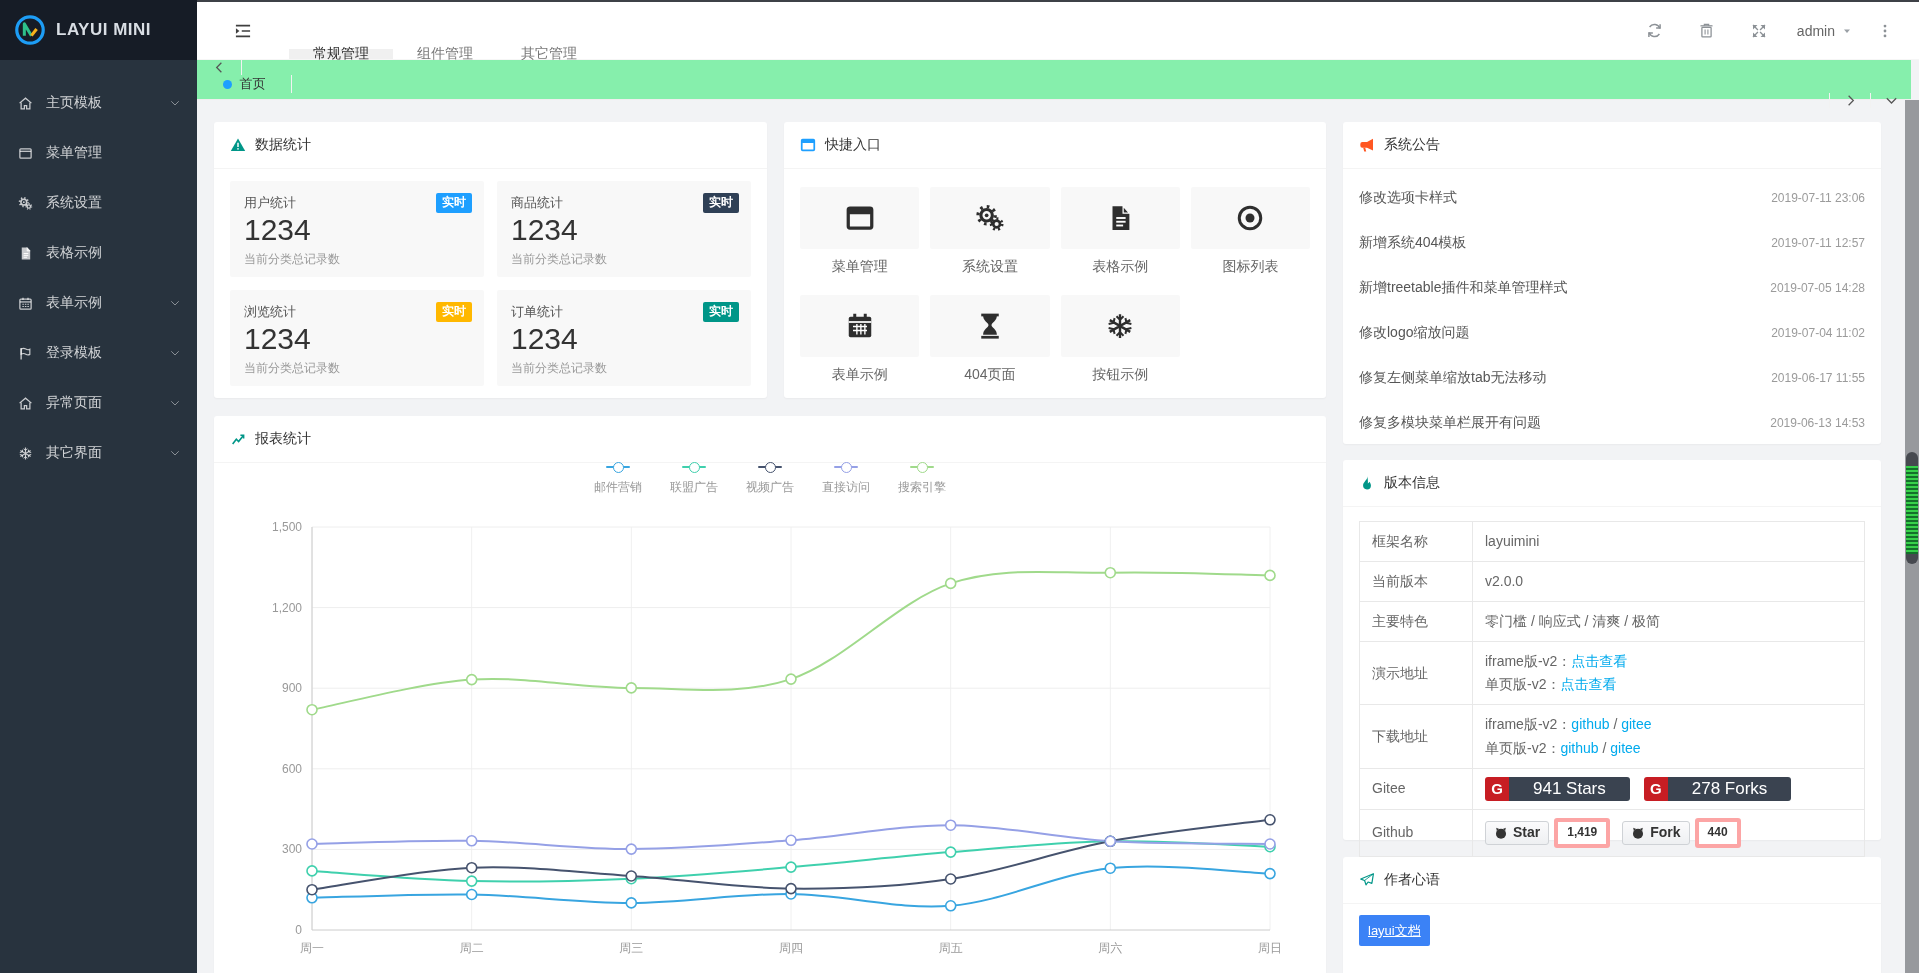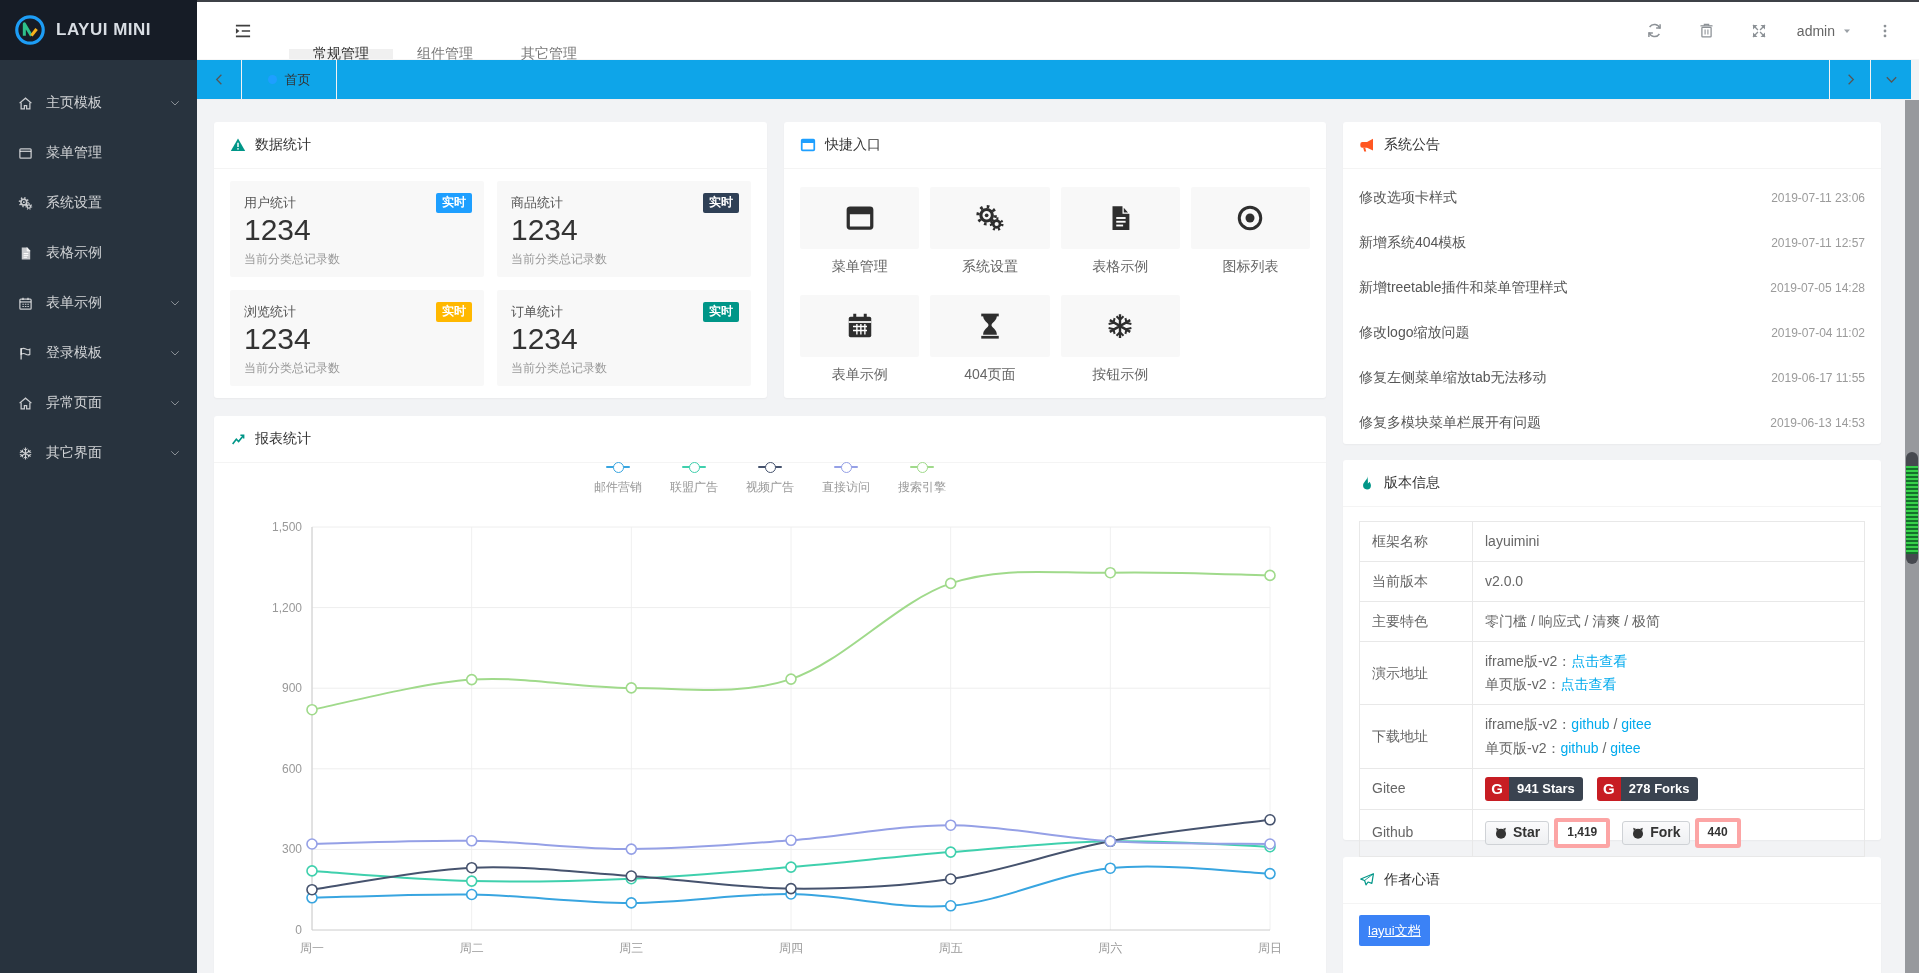--- a/index.html
+++ b/index.html
@@ -22,22 +22,22 @@
           display:flex;align-items:stretch;}
   .burger{width:92px;display:flex;align-items:center;justify-content:center;color:#3f3f3f;cursor:pointer;}
   .nav-tabs{display:flex;align-items:stretch;}
   .nav-tab{padding:0 24px;display:flex;align-items:center;font-size:14px;color:#787878;cursor:pointer;margin-top:47px;}
   .nav-tab.active{background:#f0f0f0;color:#333;}
   .header-right{margin-left:auto;display:flex;align-items:center;padding-right:14px;color:#8c9196;}
   .hbtn{width:52px;display:flex;align-items:center;justify-content:center;cursor:pointer;color:#8c9196;}
   .admin{display:flex;align-items:center;gap:6px;font-size:14px;color:#666;cursor:pointer;padding:0 12px;}
   .admin .svgi{color:#9aa0a6;}
   
-  .tabbar{position:absolute;left:197px;top:60px;right:8px;height:40px;background:#0ea5e9;z-index:4;
-          border-bottom:1px solid #efefef;box-sizing:border-box;display:flex;align-items:stretch;}
+  .tabbar{position:absolute;left:197px;top:60px;right:8px;height:40px;background:#86efac;z-index:4;
+          border-bottom:1px solid #efefef;box-sizing:border-box;display:flex;align-items:stretch;flex-direction:column;}
   .tb-btn{width:44px;display:flex;align-items:center;justify-content:center;color:#555;cursor:pointer;
           border-right:1px solid #f2f2f2;}
   .tb-tab{width:94px;display:flex;align-items:center;justify-content:center;gap:8px;font-size:13px;color:#333;
           border-right:1px solid #f2f2f2;cursor:pointer;}
   .tb-dot{width:9px;height:9px;border-radius:50%;background:#1E9FFF;}
   .tb-right{margin-left:auto;display:flex;align-items:stretch;}
   .tb-rbtn{width:40px;display:flex;align-items:center;justify-content:center;color:#555;cursor:pointer;
            border-left:1px solid #f2f2f2;}
   
   .main{position:absolute;left:197px;top:100px;right:0;bottom:0;background:#f2f3f5;overflow:hidden;}
@@ -81,21 +81,21 @@
   .n-title{font-size:14px;color:#565656;}
   .n-date{font-size:12px;color:#9b9b9b;}
   
   .v-table{margin:14px 16px;border-collapse:collapse;width:calc(100% - 32px);table-layout:fixed;}
   .v-table td{border:1px solid #e8e8e8;font-size:14px;color:#666;padding:8px 12px;vertical-align:middle;line-height:1.65;}
   .v-table td.v-label{width:88px;}
   .v-link{color:#01AAED;text-decoration:none;cursor:pointer;}
   .gitee-badge{display:inline-flex;height:24px;border-radius:3px;overflow:hidden;margin-right:14px;cursor:pointer;vertical-align:middle;}
   .gitee-g{background:#c71d23;color:#fff;width:24px;display:flex;align-items:center;justify-content:center;
            font-weight:bold;font-size:15px;}
-  .gitee-txt{background:#3a4350;color:#fff;font-size:13px;font-weight:bold;display:flex;align-items:center;padding:0 8px;}
+  .gitee-txt{background:#3a4350;color:#fff;font-size:17px;font-weight:normal;display:flex;align-items:center;padding:0 24px;}
   .gh-btn{display:inline-flex;align-items:center;gap:5px;border:1px solid #cfd2d6;background:linear-gradient(#fbfbfc,#eef0f2);
           border-radius:3px;height:22px;padding:0 8px;font-size:14px;font-weight:bold;color:#333;cursor:pointer;vertical-align:middle;}
   .gh-count{display:inline-flex;align-items:center;border:4px solid #fca5a5;background:#fff;border-radius:3px;height:22px;
             padding:0 9px;font-size:12px;font-weight:bold;color:#333;margin:0 12px 0 5px;cursor:pointer;vertical-align:middle;}
   
   .author-body{padding:11px 16px;font-size:14px;color:#595959;line-height:1.95;}
   .doc-badge{display:inline-block;background:#3b82f6;color:#fff;font-size:13px;padding:3px 9px;border-radius:2px;cursor:pointer;text-decoration:underline;}
   
   .scroll-track{position:absolute;right:0;top:100px;bottom:0;width:14px;background:#97999d;z-index:6;}
   .scroll-thumb{position:absolute;left:1px;right:1px;top:352px;height:112px;border-radius:7px;background:#46494f;

